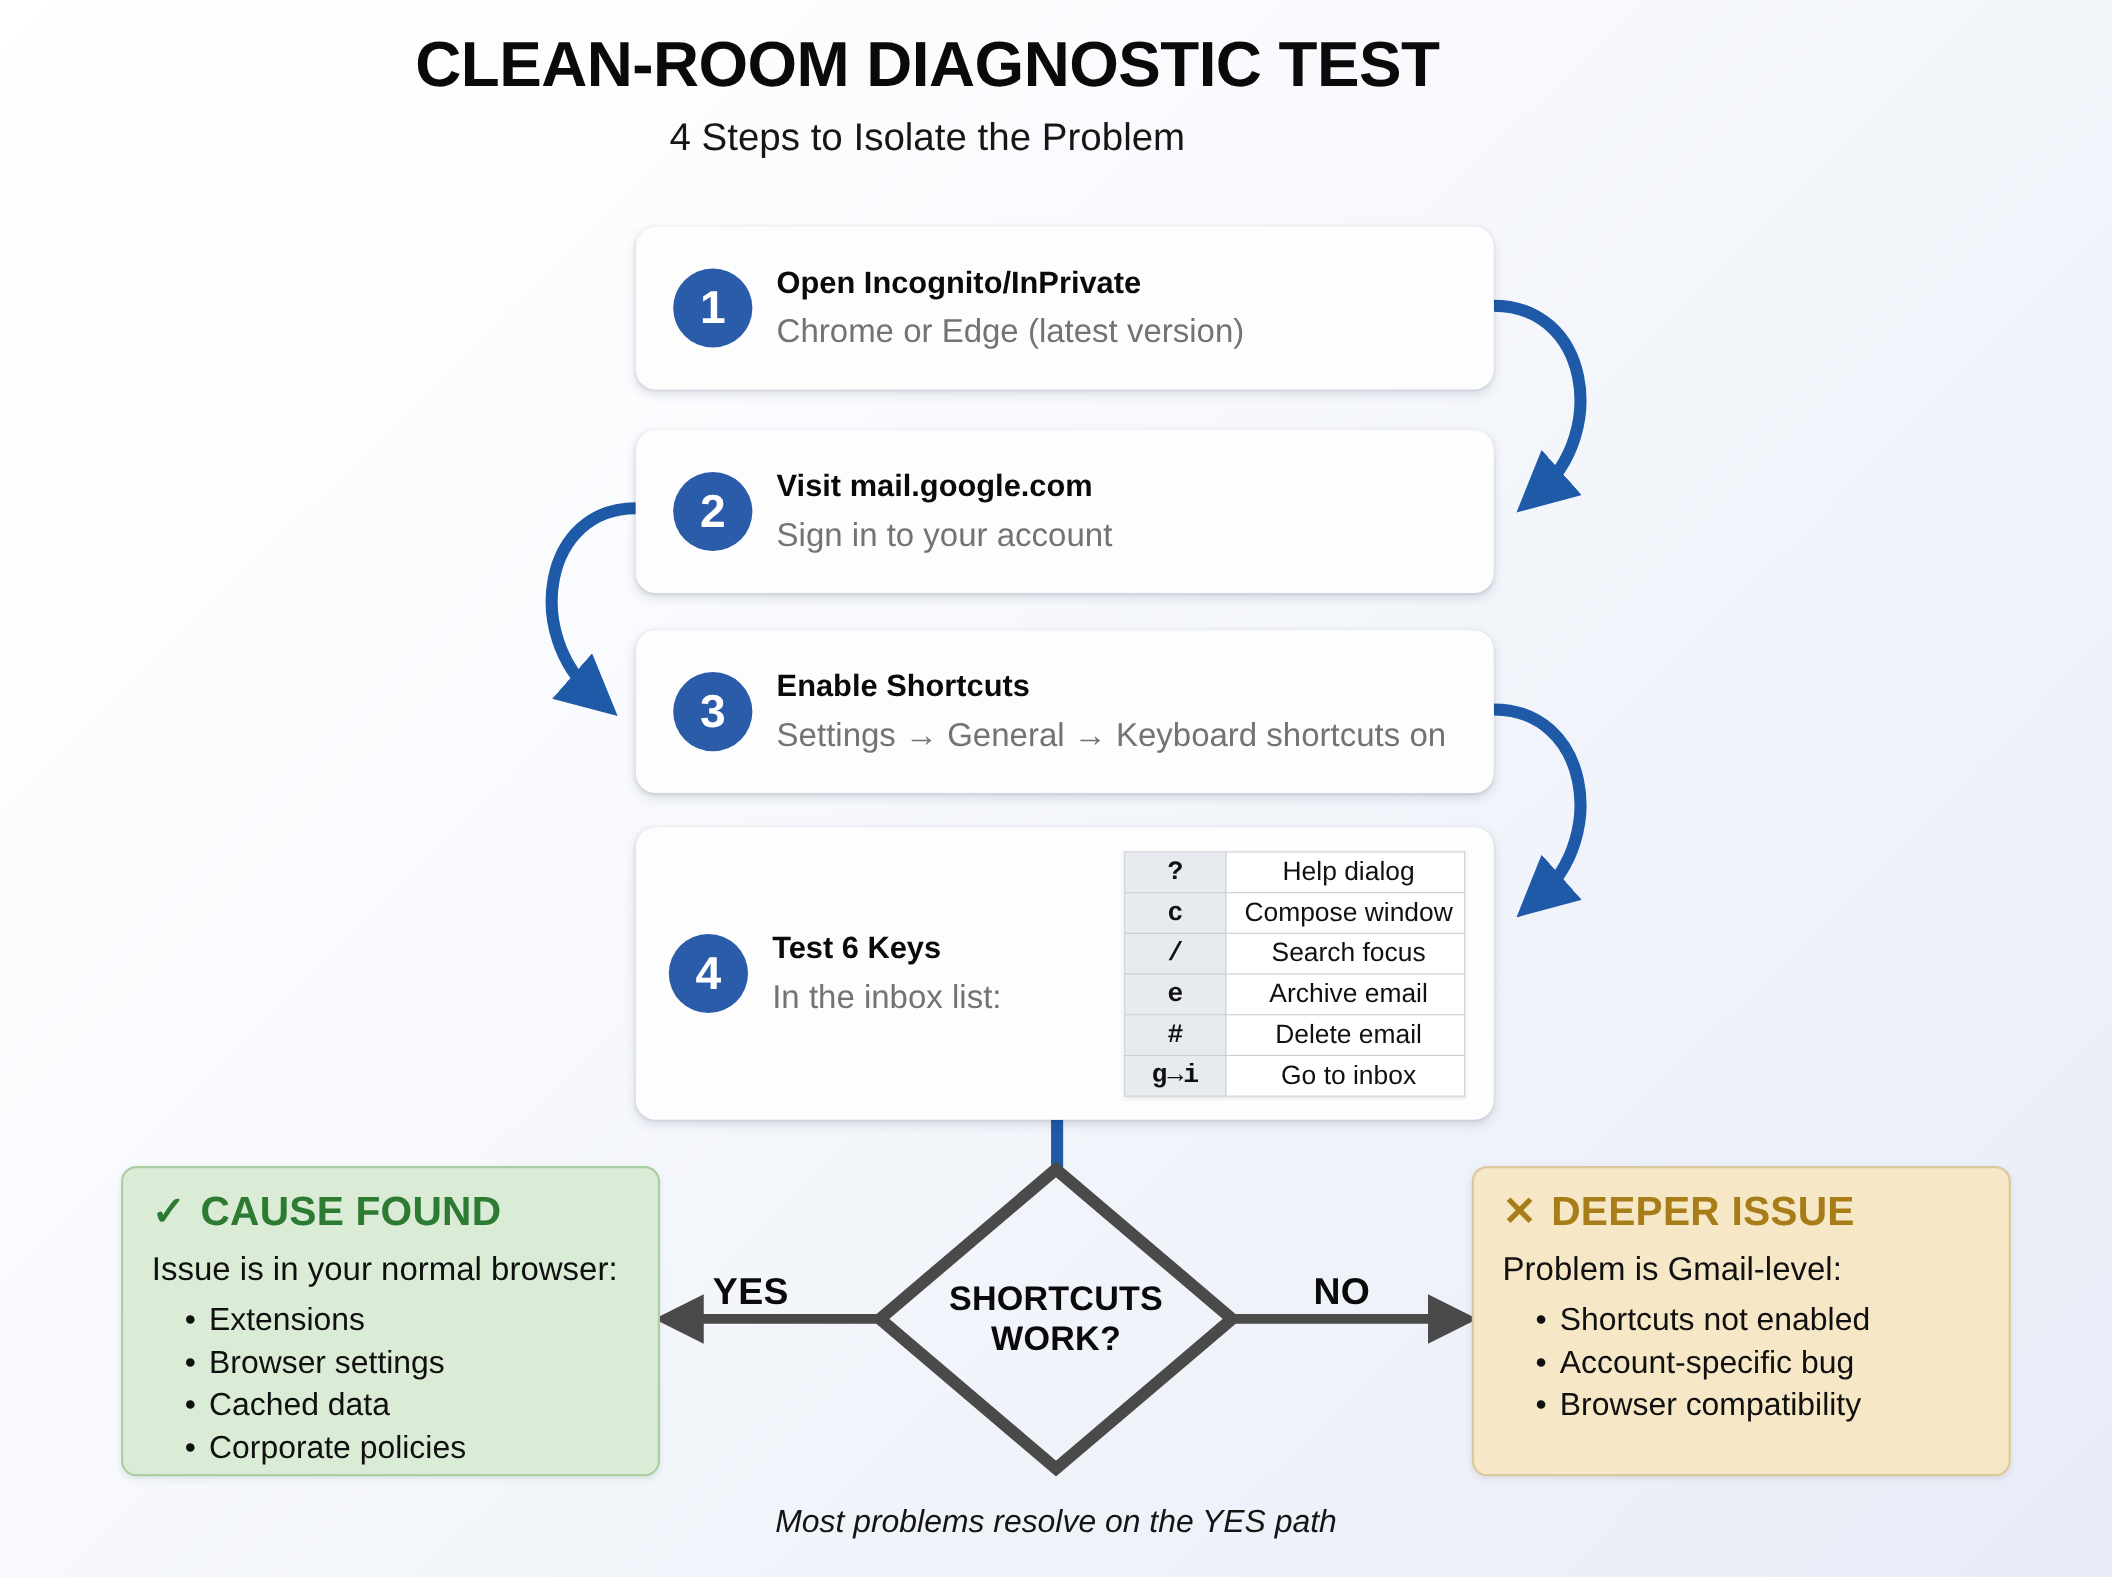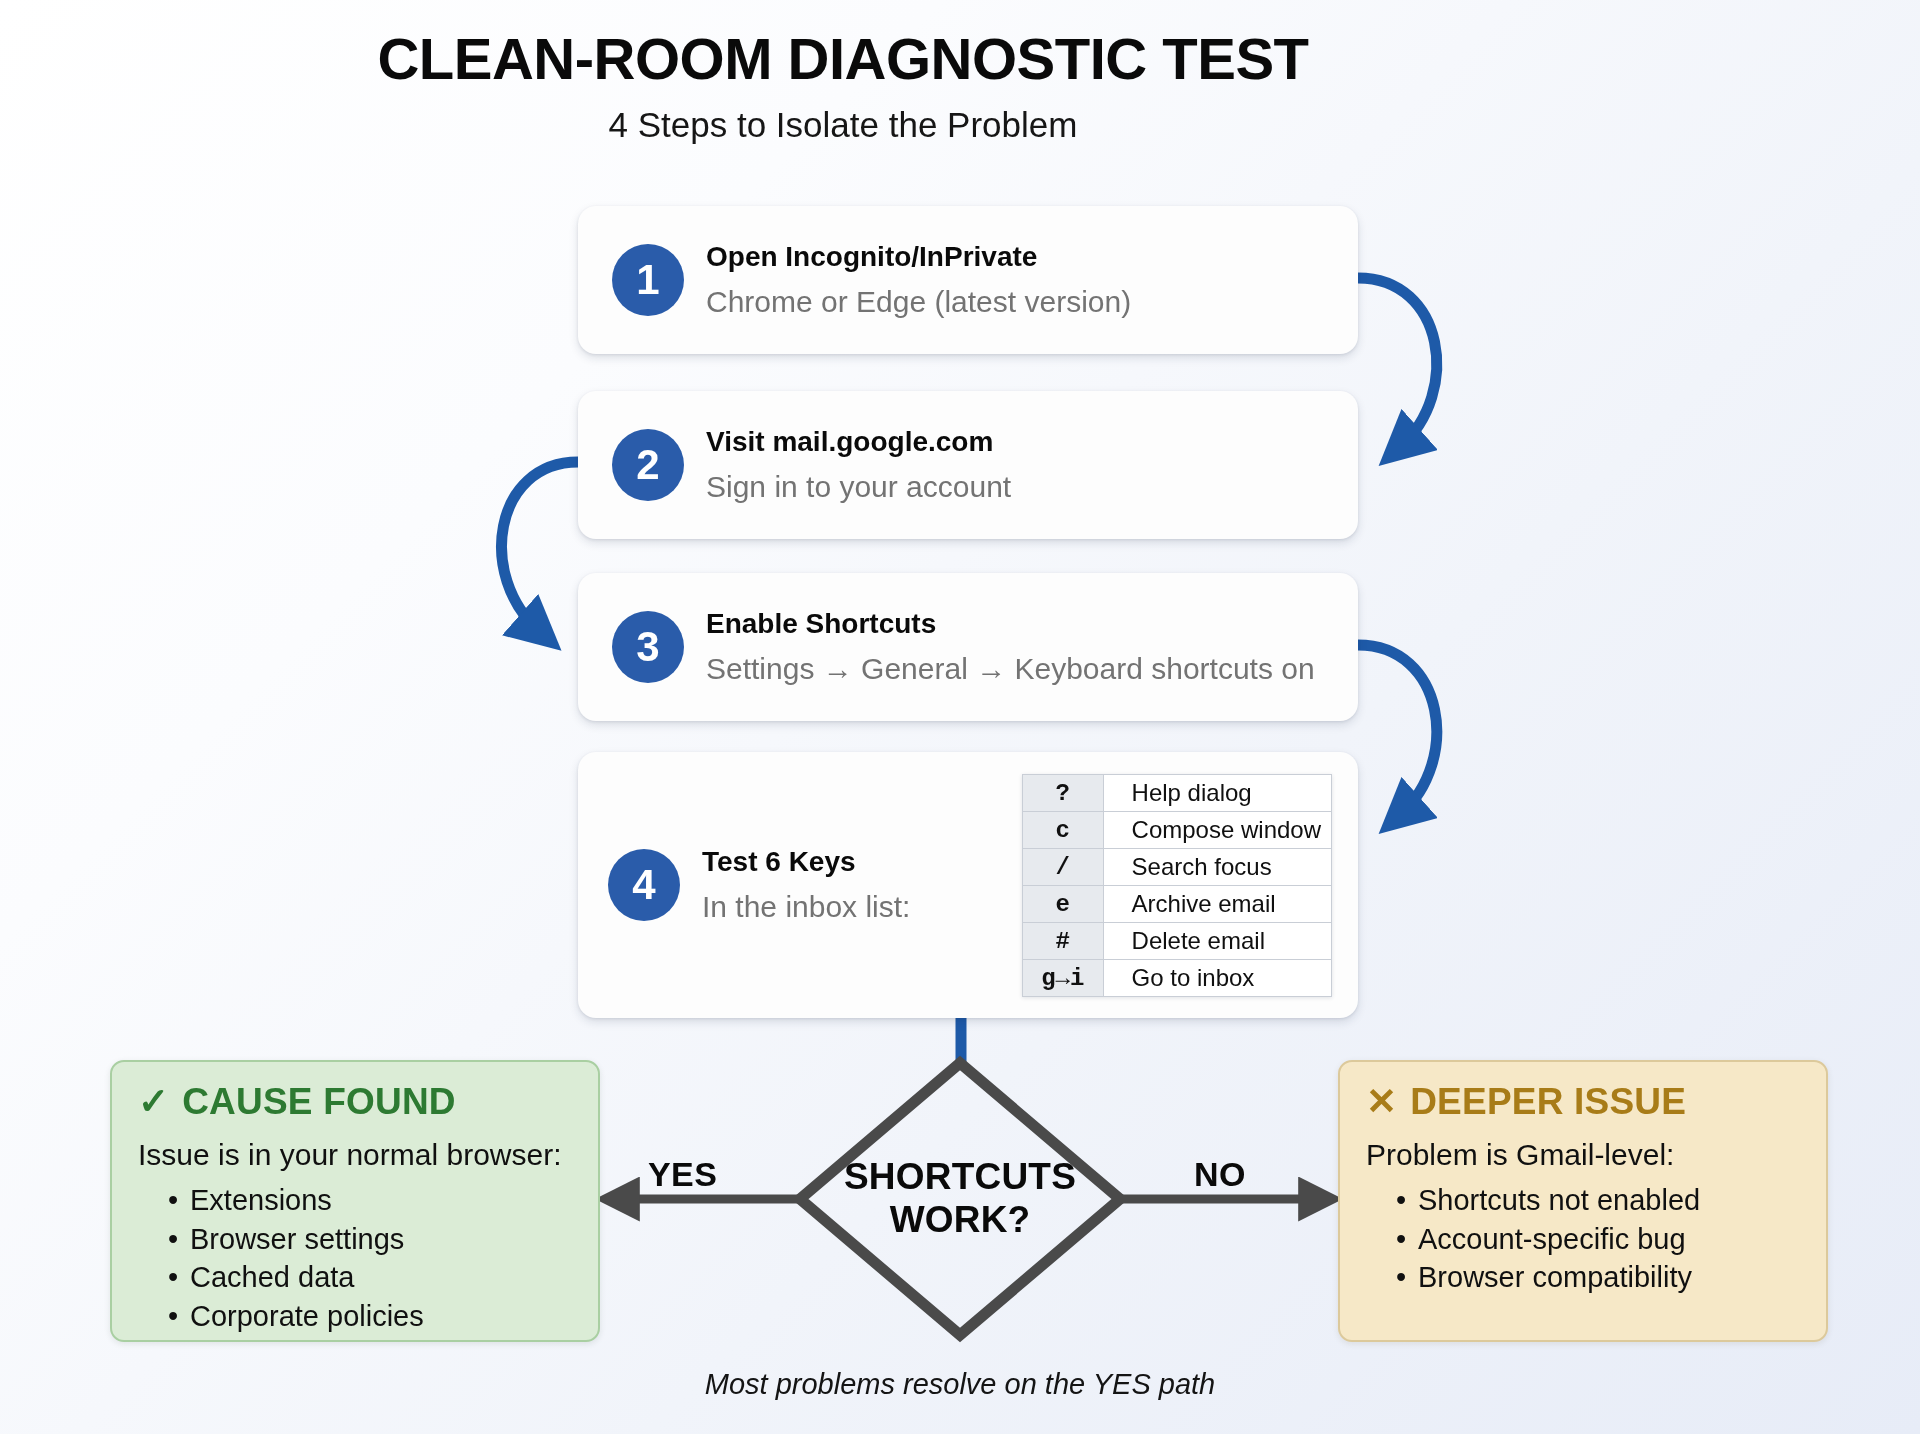--- a/index.html
+++ b/index.html
@@ -115,42 +115,42 @@
   }
   #key-table td.key-cell {
     width: 92px;
     text-align: center;
     background: #e7eaee;
     font-family: "Liberation Mono", monospace;
     font-weight: bold;
     font-size: 24px;
   }
   #key-table td.desc-cell {
-    text-align: left;
-    padding-left: 28px;
+    text-align: center;
+    padding-left: 16px;
     white-space: nowrap;
   }
 
   
   #diamond-wrap {
     position: absolute;
     left: 800px;
     top: 1063px;
     width: 320px;
     height: 272px;
   }
   #diamond-label {
     position: absolute;
     left: 0; top: 0;
     width: 320px; height: 272px;
     display: flex;
     flex-direction: column;
     align-items: center;
     justify-content: center;
-    font-size: 37px;
+    font-size: 31px;
     font-weight: bold;
     color: #0a0a0a;
     line-height: 1.16;
     text-align: center;
     letter-spacing: 0.2px;
   }
 
   
   .branch-label {
     position: absolute;

